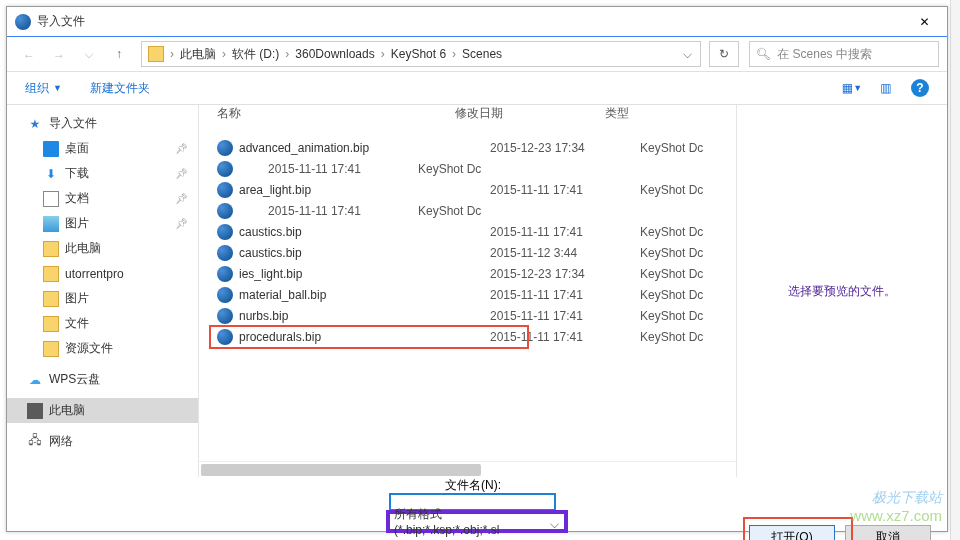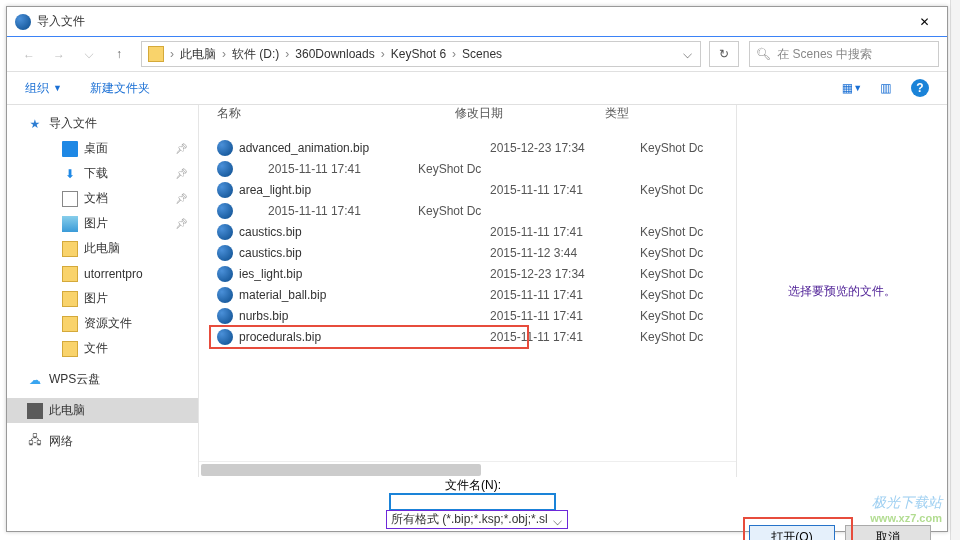--- a/index.html
+++ b/index.html
@@ -33,21 +33,21 @@
 .tb-spacer { flex: 1; }
 .tb-icon { width: 30px; height: 24px; display: flex; align-items: center; justify-content: center; color: #1a6fd4; cursor: pointer; margin-left: 4px; }
 .help-icon { width: 18px; height: 18px; border-radius: 50%; background: #1a83d8; color: #fff; display: flex; align-items: center; justify-content: center; font-weight: bold; }
 
 
 .mainarea { display: flex; height: 372px; }
 
 
 .sidebar { width: 192px; border-right: 1px solid #e5e5e5; overflow-y: auto; padding: 6px 0; }
 .side-item { height: 25px; display: flex; align-items: center; padding-left: 20px; gap: 6px; cursor: pointer; color: #333; }
-.side-item.indent { padding-left: 55px; }
+.side-item.indent { padding-left: 36px; }
 .side-item.selected { background: #d9d9d9; }
 .pin { margin-left: auto; margin-right: 10px; color: #888; font-size: 10px; }
 .icn { width: 16px; height: 16px; display: inline-flex; align-items: center; justify-content: center; }
 .icn-star { color: #2d7dd2; }
 .icn-desktop { background: #1e88e5; border-radius: 1px; }
 .icn-download { color: #1e88e5; }
 .icn-doc { border: 1px solid #888; background: #fff; }
 .icn-pic { background: linear-gradient(#87ceeb,#3a9bd8); }
 .icn-pc { background: #5a5a5a; }
 .icn-folder { background: #f9d36b; border: 1px solid #d4a93a; position: relative; }
@@ -70,32 +70,32 @@
 .highlight-box { position: absolute; border: 2px solid #e74c3c; pointer-events: none; }
 .hl1 { left: 10px; top: 220px; width: 320px; height: 24px; }
 .hscroll { position:absolute; bottom:0; left:0; right:0; height:16px; border-top:1px solid #eee; display:flex; align-items:center; }
 .hscroll .thumb { margin-left:2px; width:280px; height:12px; background:#ccc; border-radius:2px; }
 .preview { flex: 1; display: flex; align-items: center; justify-content: center; color: #4c1d95; }
 
 
 .bottomrow { height: 40px; display: flex; align-items: center; padding: 0 16px; flex-direction: column; }
 .bottomrow .lbl { margin-right: 8px; white-space: nowrap; }
 .bottomrow .filename-in { flex: 1; height: 23px; border: 1px solid #1a83d8; outline: 1px solid #1a83d8; padding: 0 4px; margin-right: 10px; }
-.bottomrow .filter-sel { width: 182px; height: 23px; border: 1px solid #6d28d9; padding: 0 16px 0 4px; color: #333; display: flex; align-items: center; position: relative; }
+.bottomrow .filter-sel { width: 182px; height: 23px; border: 4px solid #6d28d9; padding: 0 16px 0 4px; color: #333; display: flex; align-items: center; position: relative; }
 .bottomrow .filter-sel::after { content: "⌵"; position: absolute; right: 5px; top: 3px; color: #555; }
 
 .btnrow { height: 40px; display: flex; align-items: center; justify-content: flex-end; padding: 0 16px; gap: 10px; position: relative; }
 .btn { width: 86px; height: 24px; border: 1px solid #aaa; background: #e1e1e1; display: flex; align-items: center; justify-content: center; cursor: pointer; }
 .btn.primary { border: 1px solid #2673c9; background: #e5f0fb; }
 .hl2 { position: absolute; left: 736px; top: 0px; width: 110px; height: 34px; border: 2px solid #e74c3c; pointer-events: none; }
 
 
 .watermark { position: absolute; right: 18px; bottom: 16px; opacity: 0.6; pointer-events: none; text-align: right; margin-top: 14px; }
 .watermark .wm1 { color: #5fb0e8; font-size: 14px; font-style: italic; }
-.watermark .wm2 { color: #7fc648; font-size: 11px; font-weight: bold; }
+.watermark .wm2 { color: #7fc648; font-size: 15px; }
 
 
 .rightedge { position:absolute; right:0; top:0; width:10px; height:540px; background:#f4f4f4; border-left:1px solid #ddd; }
 </style>
 </head>
 <body>
 
 <div class="rightedge"></div>
 
 <div class="dialog">
@@ -181,25 +181,25 @@
       <div class="side-item indent">
           <span class="icn icn-folder"></span>
           <span>utorrentpro</span>
         </div>
       <div class="side-item indent">
           <span class="icn icn-folder"></span>
           <span>图片</span>
         </div>
       <div class="side-item indent">
           <span class="icn icn-folder"></span>
+          <span>文件</span>
+        </div>
+      <div class="side-item indent">
+          <span class="icn icn-folder"></span>
           <span>资源文件</span>
-        </div>
-      <div class="side-item indent">
-          <span class="icn icn-folder"></span>
-          <span>文件</span>
         </div>
       <div style="height:6px;"></div>
       <div class="side-item">
           <span class="icn icn-cloud">☁</span>
           <span>WPS云盘</span>
         </div>
       <div style="height:6px;"></div>
       <div class="side-item selected">
           <span class="icn icn-pc"></span>
           <span>此电脑</span>

